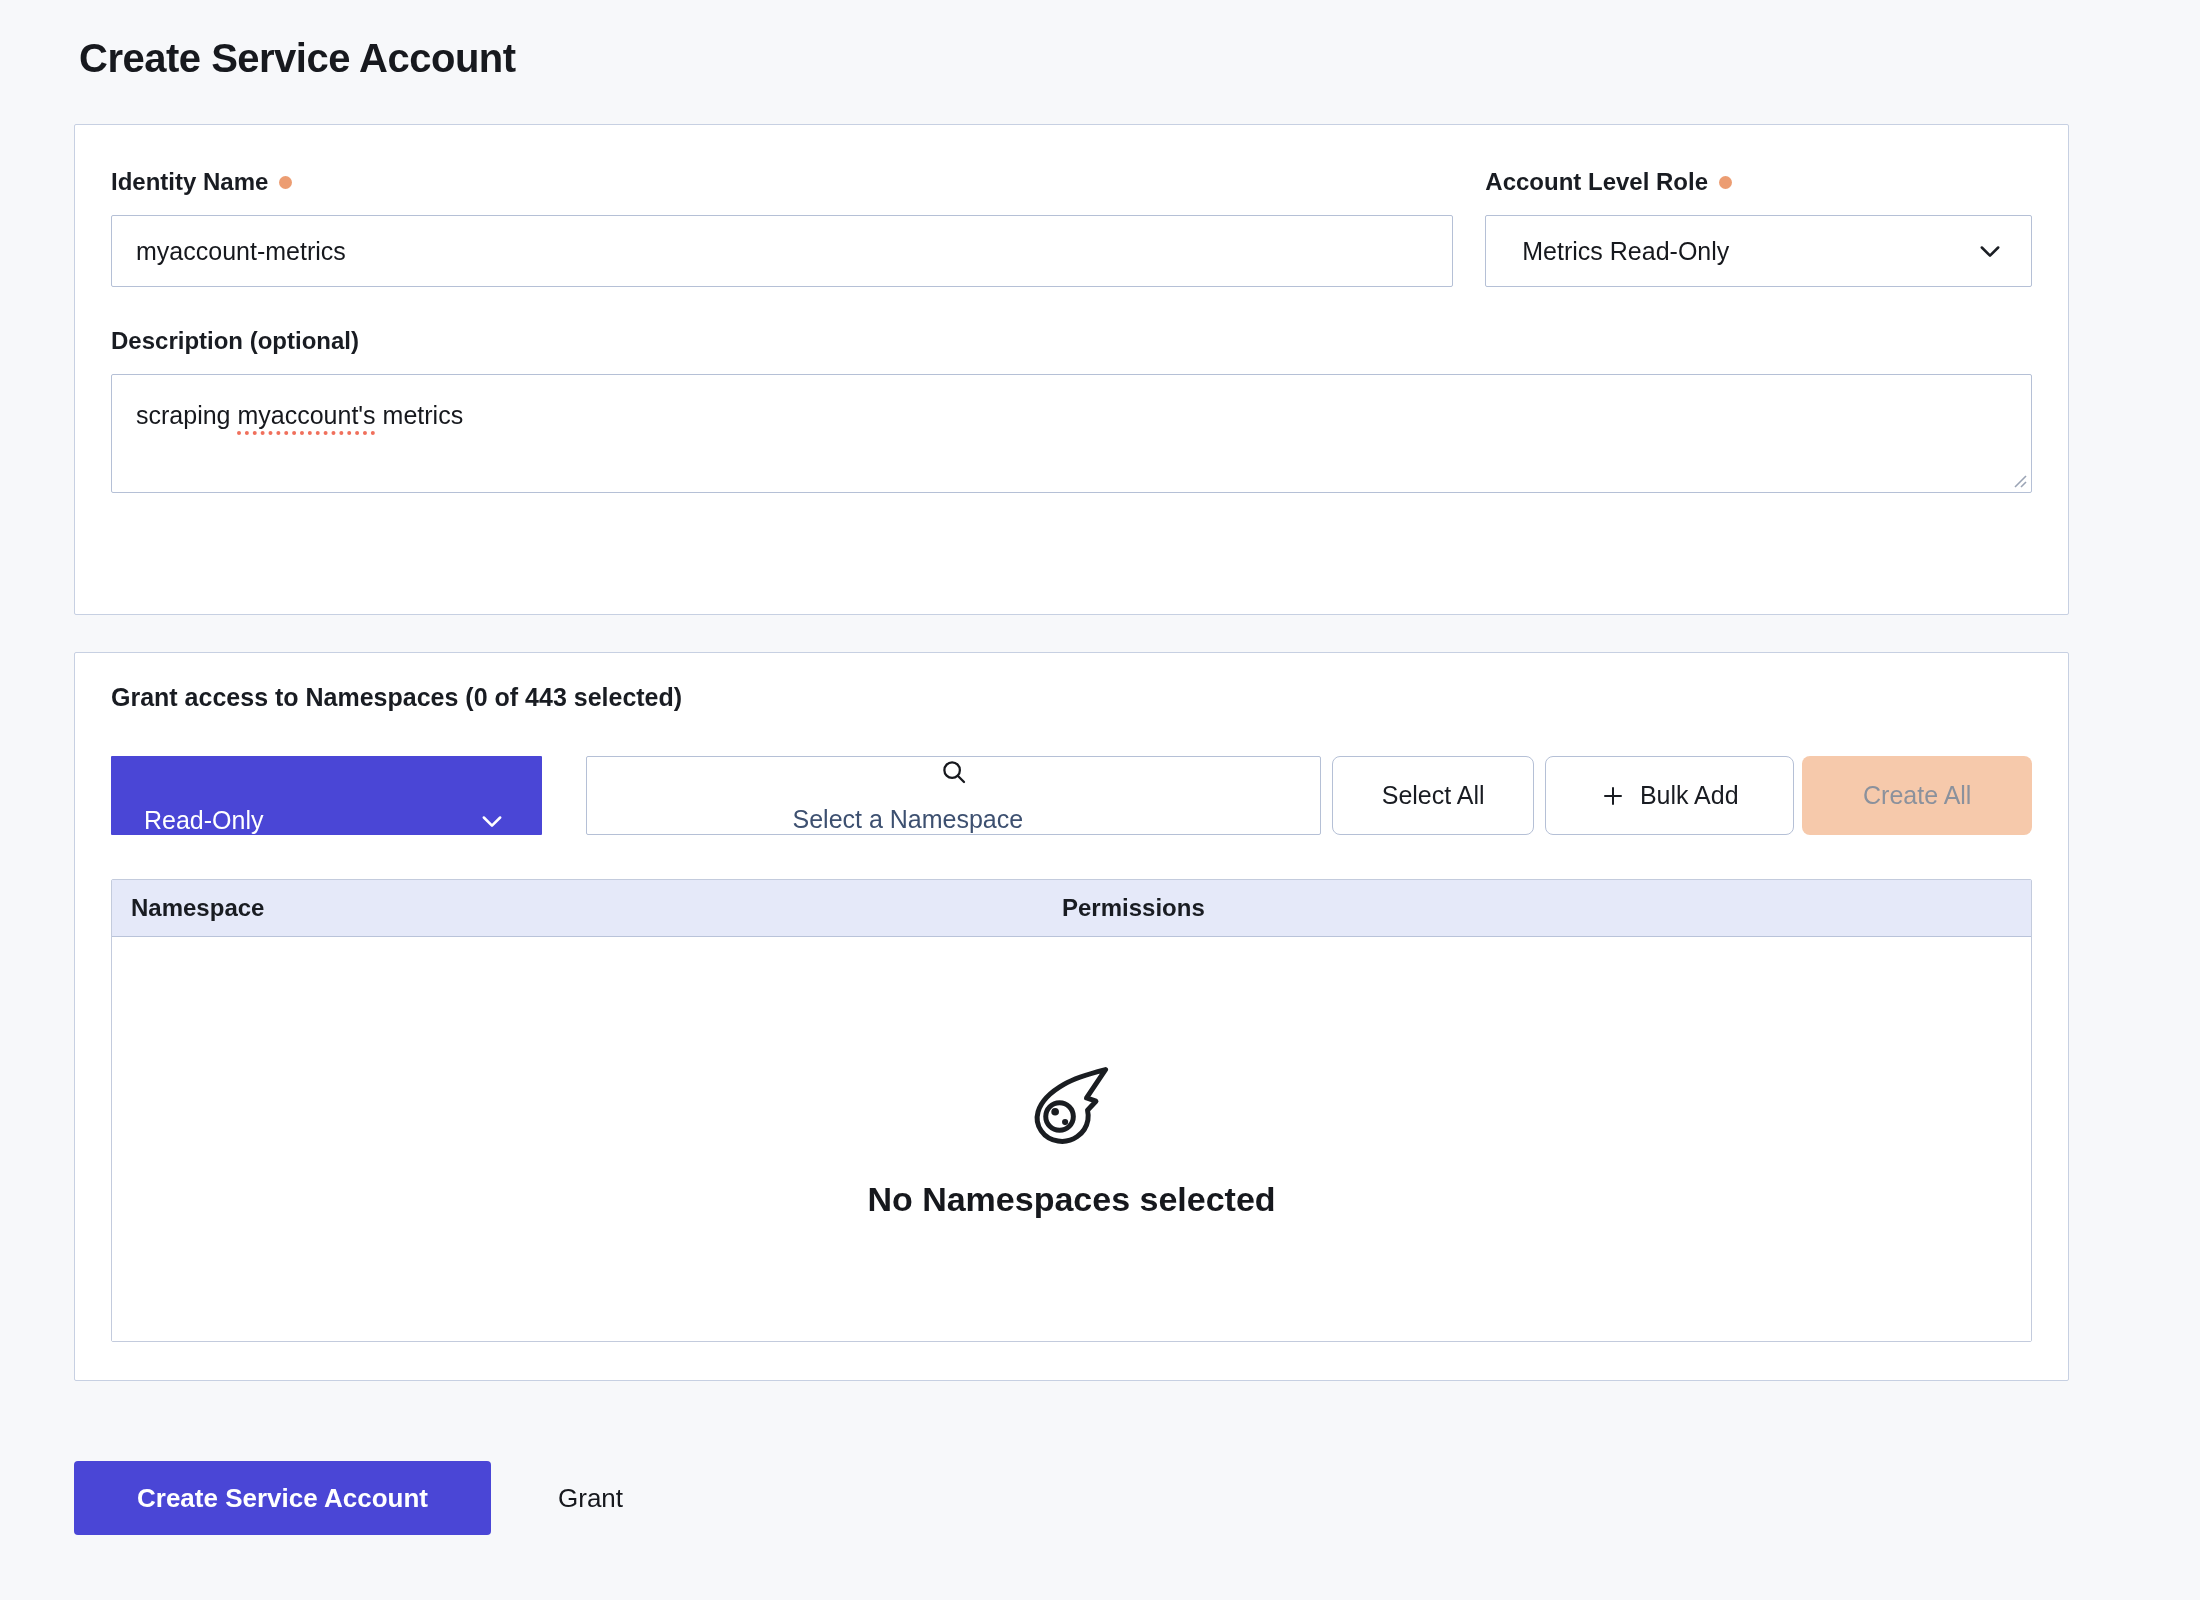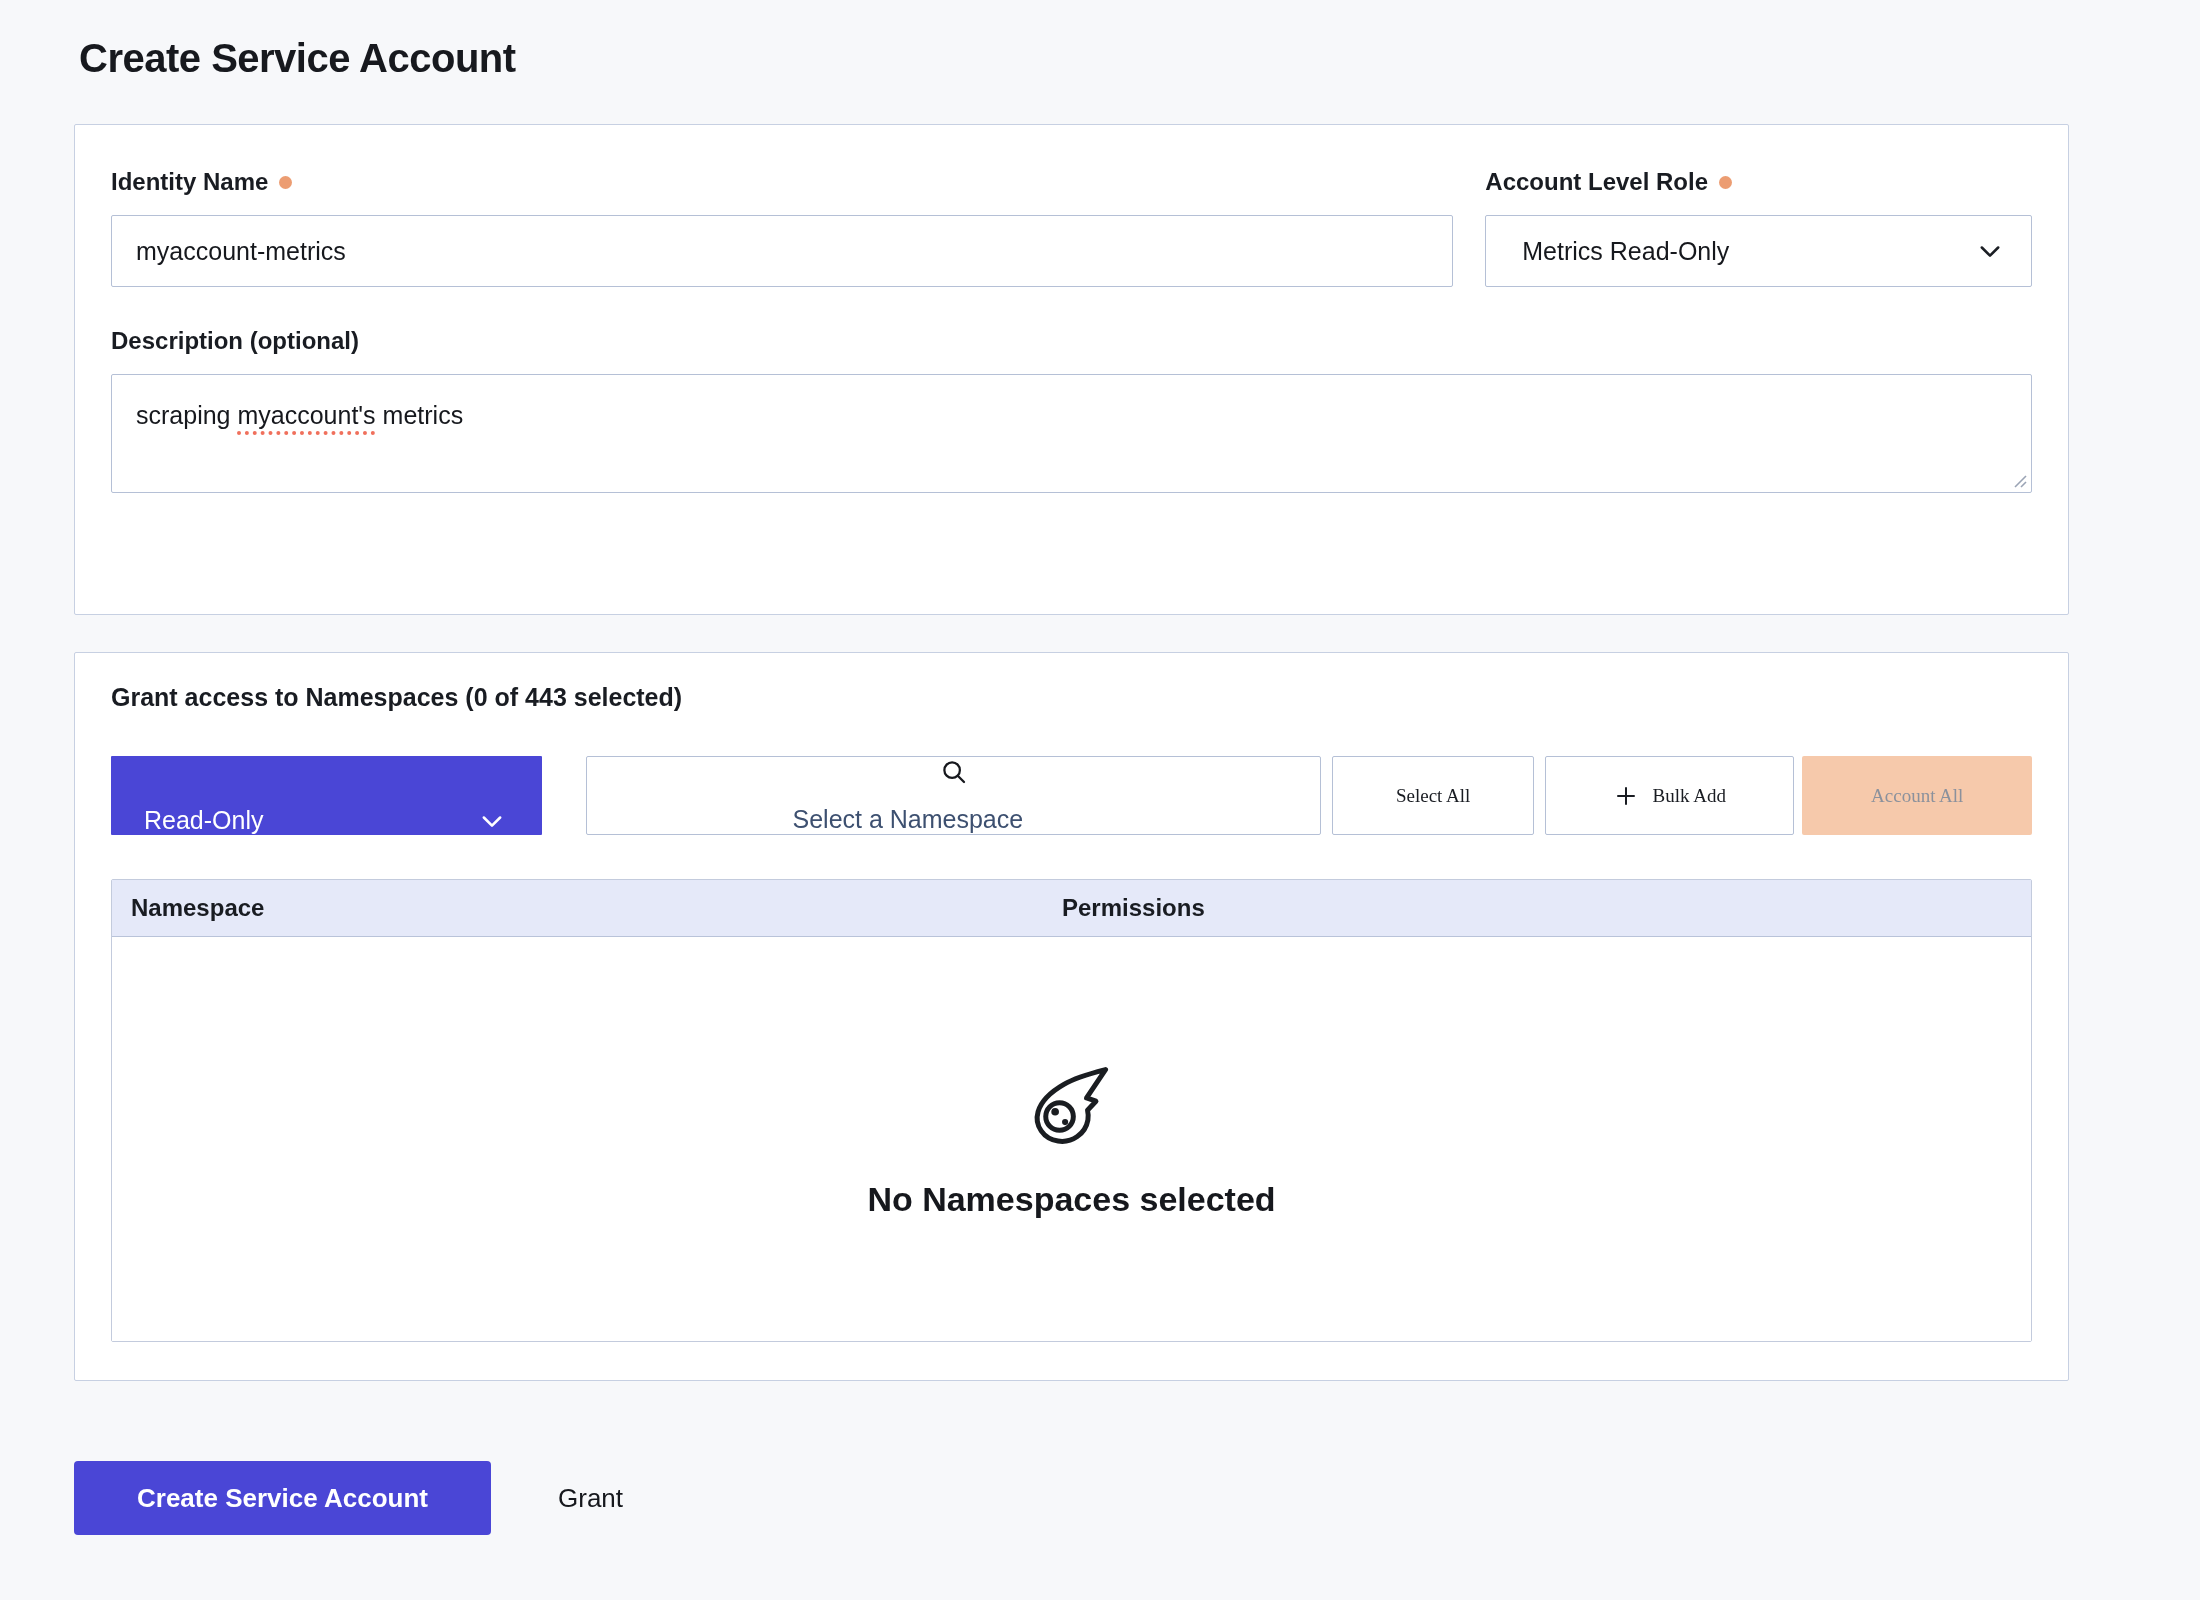--- a/index.html
+++ b/index.html
@@ -135,23 +135,23 @@
     font-family: inherit;
     font-size: 25px;
     color: #16181d;
     background: transparent;
   }
   .search-box input::placeholder { color: #3d5070; opacity: 1; }
 
   .btn {
     border: 1.5px solid #b5c0d6;
     background: #fff;
-    border-radius: 2px;
-    font-family: Liberation Serif, serif;
-    font-size: 19px;
+    border-radius: 8px;
+    font-family: Liberation Sans, sans-serif;
+    font-size: 25px;
     color: #191c22;
     display: flex;
     align-items: center;
     justify-content: center;
     cursor: pointer;
   }
   .btn-select-all { width: 203px; margin-right: 11px; }
   .btn-bulk-add { width: 251px; margin-right: 8px; gap: 15px; }
   .btn-remove-all {
     width: 231px;
@@ -282,21 +282,21 @@
       <button class="btn btn-bulk-add">
         <span class="icon">
           <svg width="24" height="24" viewBox="0 0 24 24" fill="none" stroke="#191c22" stroke-width="2" stroke-linecap="round">
               <line x1="12" y1="4" x2="12" y2="20"></line>
               <line x1="4" y1="12" x2="20" y2="12"></line>
             </svg>
         </span>
         <span>Bulk Add</span>
       </button>
 
-      <button class="btn btn-remove-all" disabled="" style="background-color: rgb(246, 201, 171); color: rgb(139, 145, 156);">Account All</button>
+      <button class="btn btn-remove-all" disabled="" style="background-color: rgb(246, 201, 171); color: rgb(139, 145, 156);">Create All</button>
     </div>
 
     <div class="ns-table">
       <div class="ns-thead" style="background-color: rgb(229, 233, 249); gap: 14px;">
         <div class="th-namespace">Namespace</div>
         <div class="th-permissions">Permissions</div>
       </div>
       <div class="ns-tbody">
         <span class="icon">
           <svg width="92" height="92" viewBox="0 0 48 48" fill="none" stroke="#1a1d21" stroke-width="2.6" stroke-linecap="round" stroke-linejoin="round">

